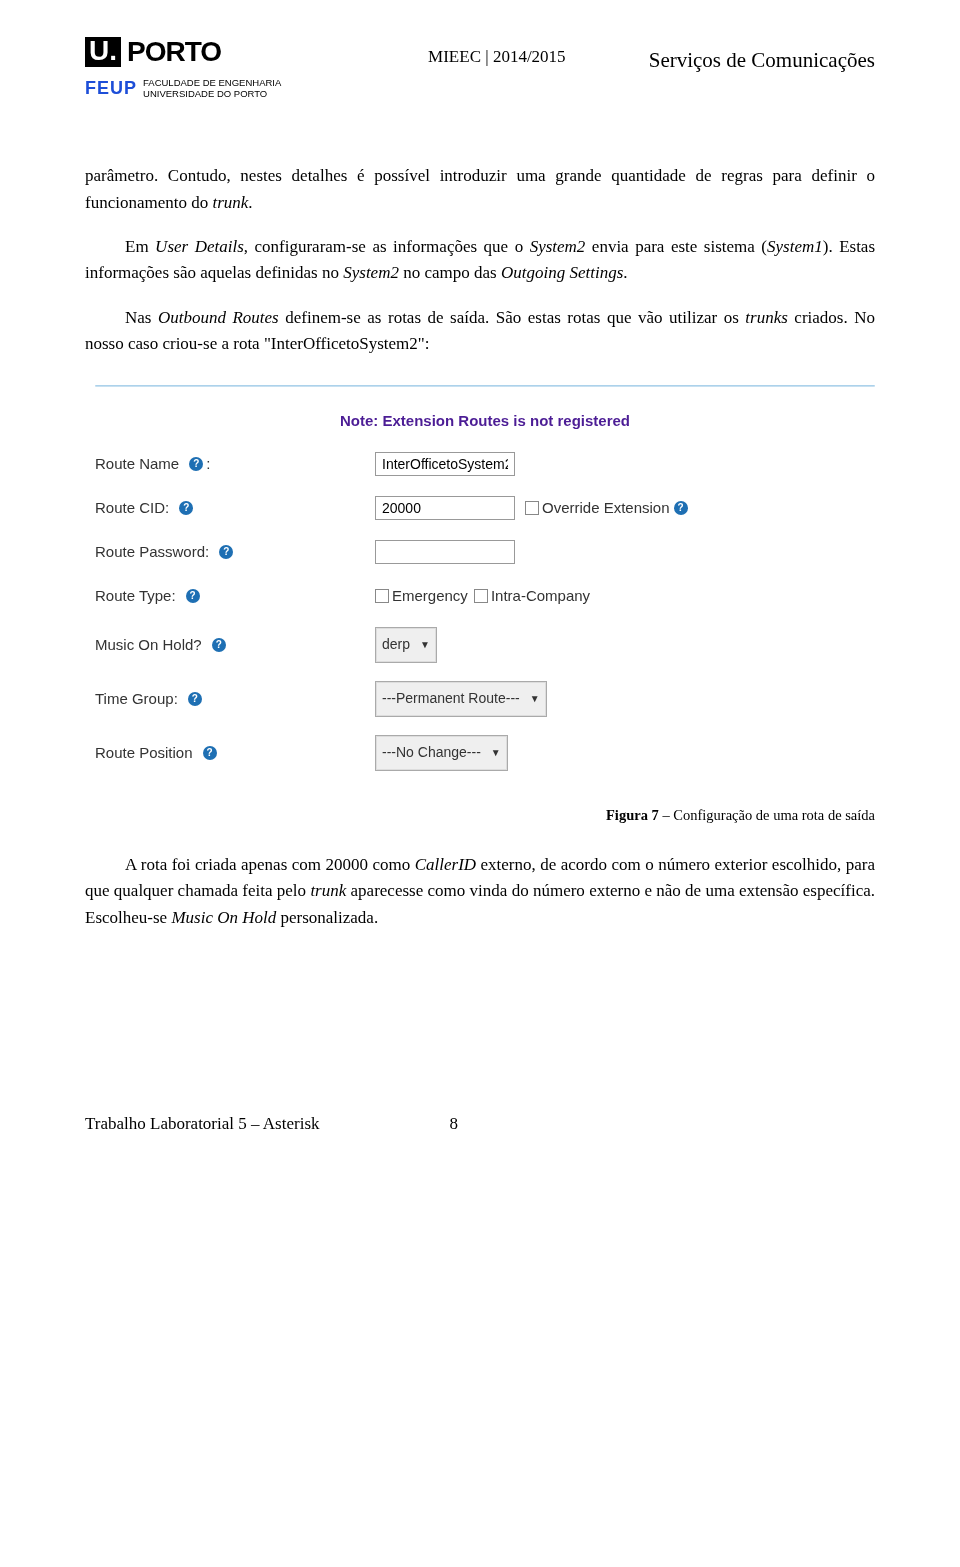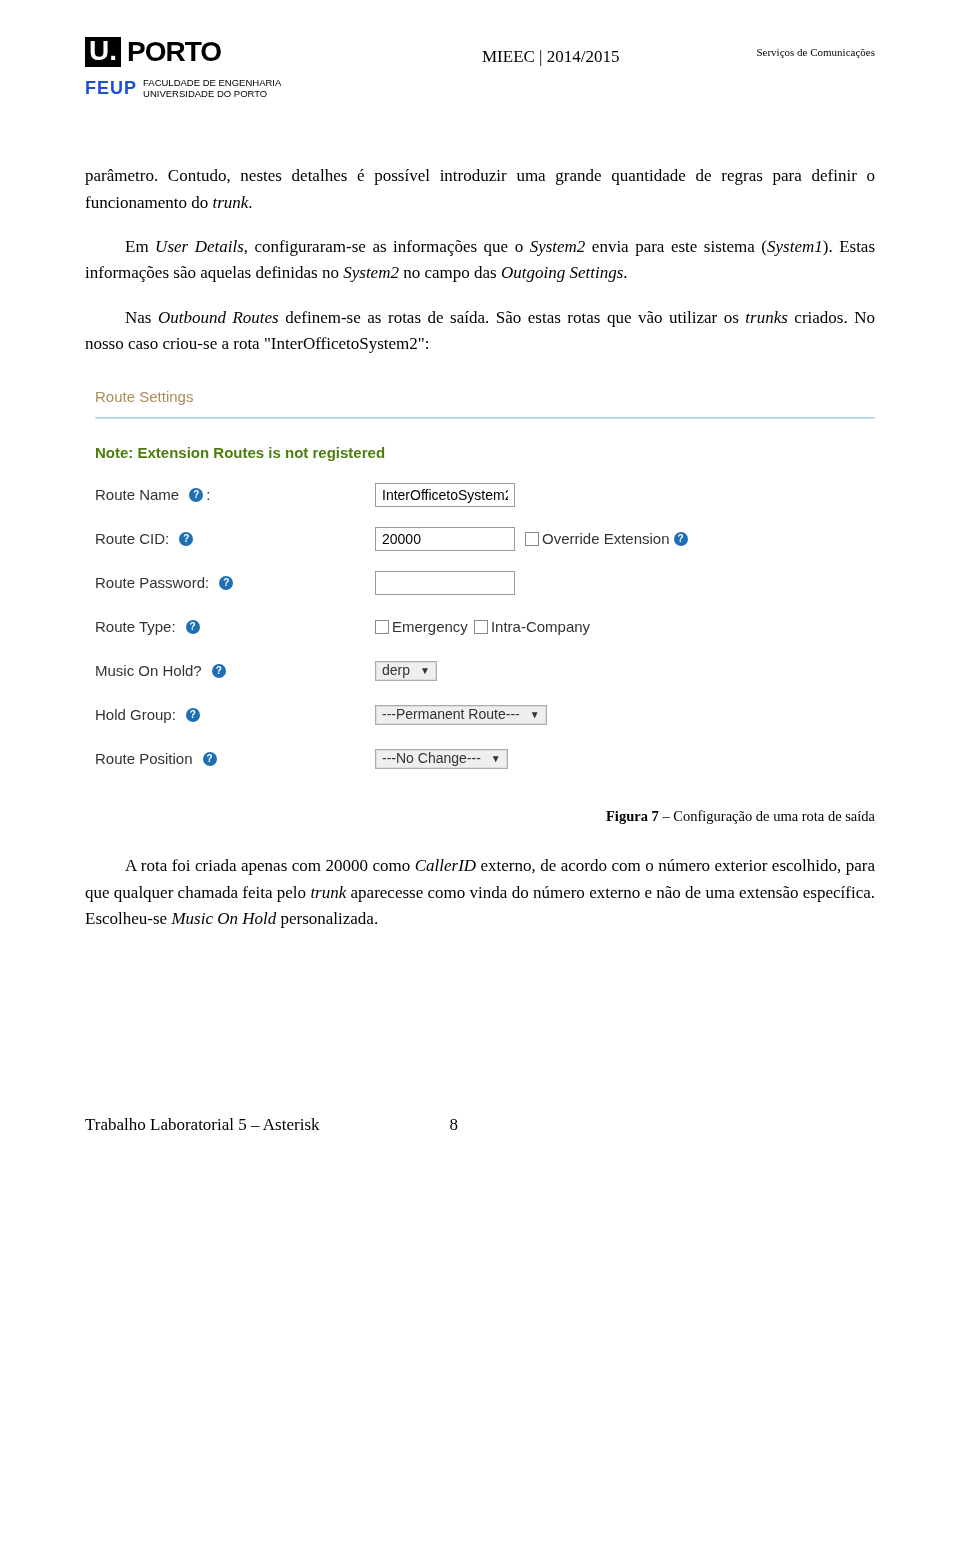--- a/index.html
+++ b/index.html
@@ -54,21 +54,21 @@
   }
   .hdr-center {
     font-family: Georgia, serif;
     font-size: 17px;
     margin-top: 14px;
     white-space: nowrap;
     margin-left: 20px;
   }
   .hdr-right {
     font-family: Georgia, serif;
-    font-size: 11px;
+    font-size: 21px;
     margin-top: 14px;
     white-space: nowrap;
   }
 
   
   p.body { text-align: justify; margin-bottom: 18px; }
   p.body.firstline { text-indent: 40px; }
   .italic { font-style: italic; }
 
   
@@ -84,21 +84,21 @@
     font-size: 15px;
     margin-bottom: 8px;
   }
   .section-hr {
     height: 2px;
     background: linear-gradient(#9ecbe8, #d5e7f3);
     border-radius: 1px;
     margin-bottom: 22px;
     width: 100%;
   }
-  .note { font-weight: bold; color: #4d7c0f; margin-bottom: 18px; font-size: 15px; }
+  .note { font-weight: bold; color: #4c1d95; margin-bottom: 18px; font-size: 15px; text-align: center; }
   .form-row {
     display: flex;
     align-items: center;
     margin-bottom: 18px;
     min-height: 26px;
   }
   .form-label {
     width: 280px;
     color: #333;
     display: flex;
@@ -124,21 +124,21 @@
     border: 1px solid #999;
     padding: 2px 6px;
     background: #fff;
   }
   .text-input.short { width: 140px; }
   .select-mimic {
     font-family: Arial, sans-serif;
     font-size: 14px;
     border: 1px solid #aaa;
     background: #efefef;
-    height: 20px;
+    height: 36px;
     padding: 1px 6px;
     display: inline-flex;
     align-items: center;
     gap: 10px;
     box-shadow: inset 0 0 0 1px #ddd;
   }
   .select-mimic .arrow { font-size: 10px; color:#333; }
   .cb {
     width: 14px; height: 14px;
     border: 1px solid #888;
@@ -197,21 +197,20 @@
 
 <p class="body firstline">
   <span>Em </span><span class="italic">User Details</span><span>, configuraram-se as informações que o </span><span class="italic">System2</span><span> envia para este sistema (</span><span class="italic">System1</span><span>). Estas informações são aquelas definidas no </span><span class="italic">System2</span><span> no campo das </span><span class="italic">Outgoing Settings</span><span>.</span>
 </p>
 
 <p class="body firstline">
   <span>Nas </span><span class="italic">Outbound Routes</span><span> definem-se as rotas de saída. São estas rotas que vão utilizar os </span><span class="italic">trunks</span><span> criados. No nosso caso criou-se a rota "InterOfficetoSystem2":</span>
 </p>
 
 <div class="ui-shot">
-  <div class="section-title">Route Settings</div>
   <div class="section-hr"></div>
   <div class="note">Note: Extension Routes is not registered</div>
 
   <div class="form-row">
     <div class="form-label">
       <span>Route Name</span>
       <span class="gap"></span>
       <span class="help">?</span>
         <span>:</span>
     </div>
@@ -267,21 +266,21 @@
       <span class="help">?</span>
     </div>
     <span class="select-mimic">
       <span>derp</span>
       <span class="arrow">▼</span>
     </span>
   </div>
 
   <div class="form-row">
     <div class="form-label">
-      <span>Hold Group:</span>
+      <span>Time Group:</span>
       <span class="gap"></span>
       <span class="help">?</span>
     </div>
     <span class="select-mimic">
       <span>---Permanent Route---</span>
       <span class="arrow">▼</span>
     </span>
   </div>
 
   <div class="form-row">

